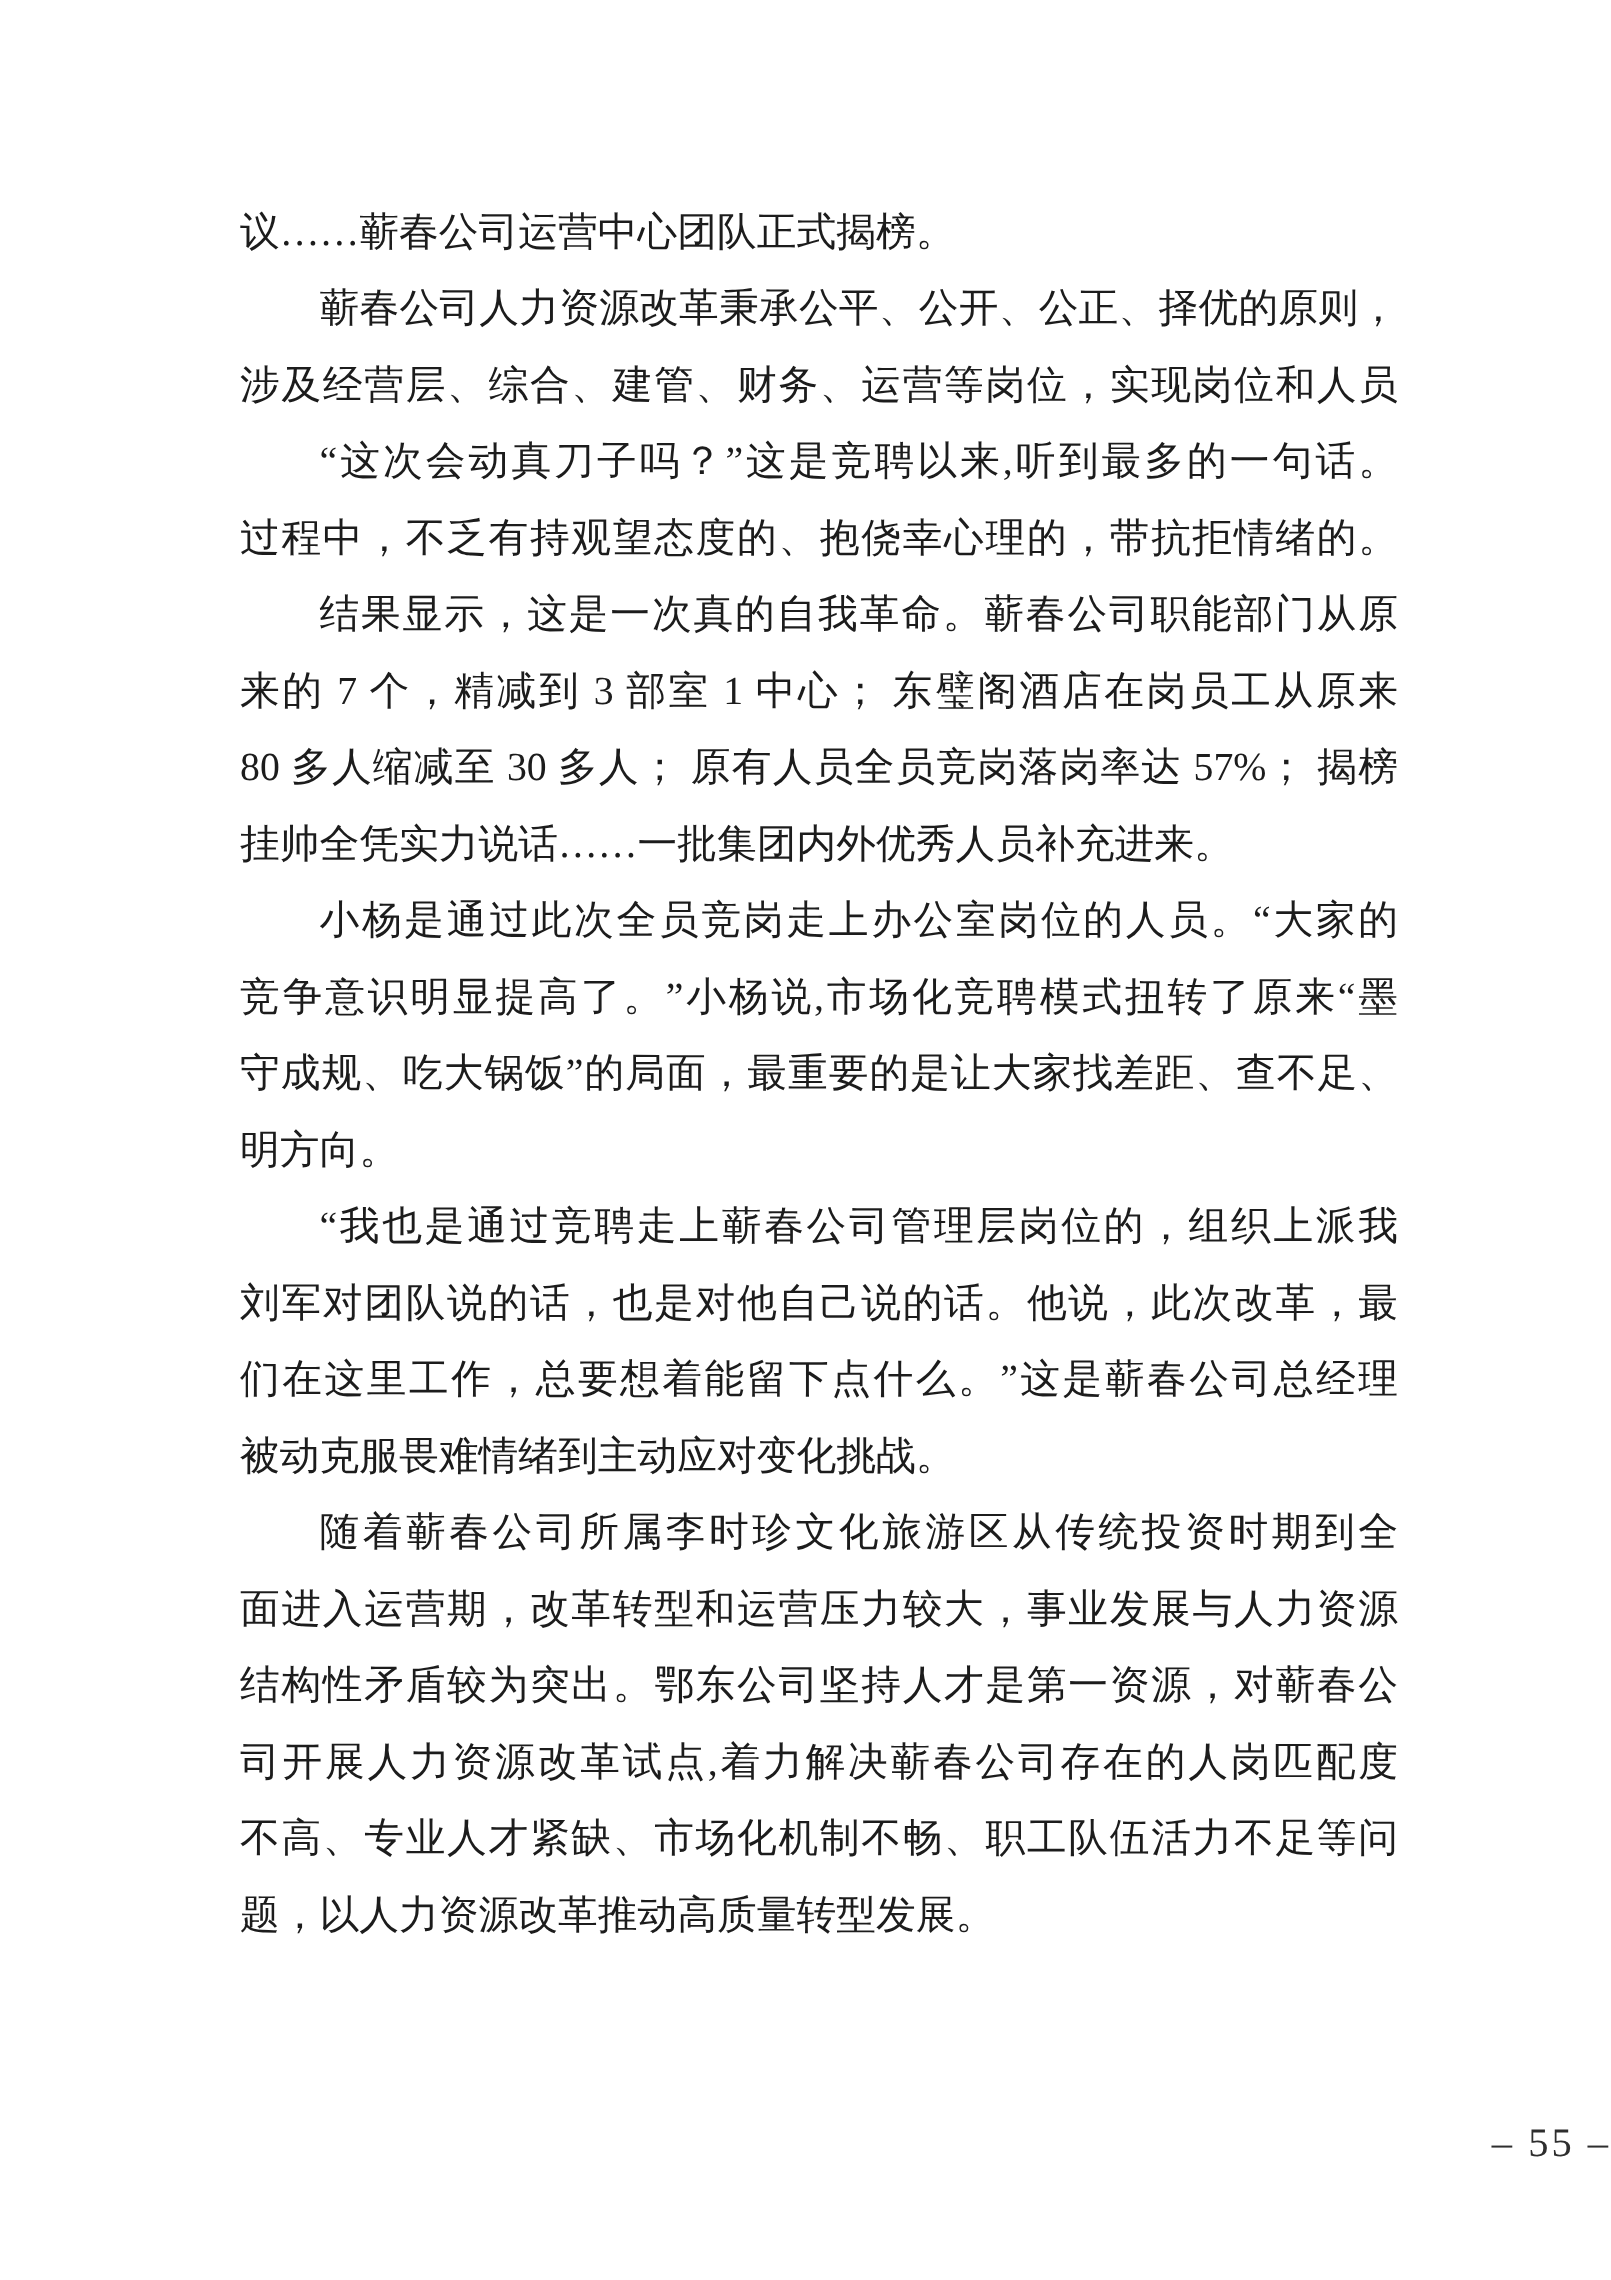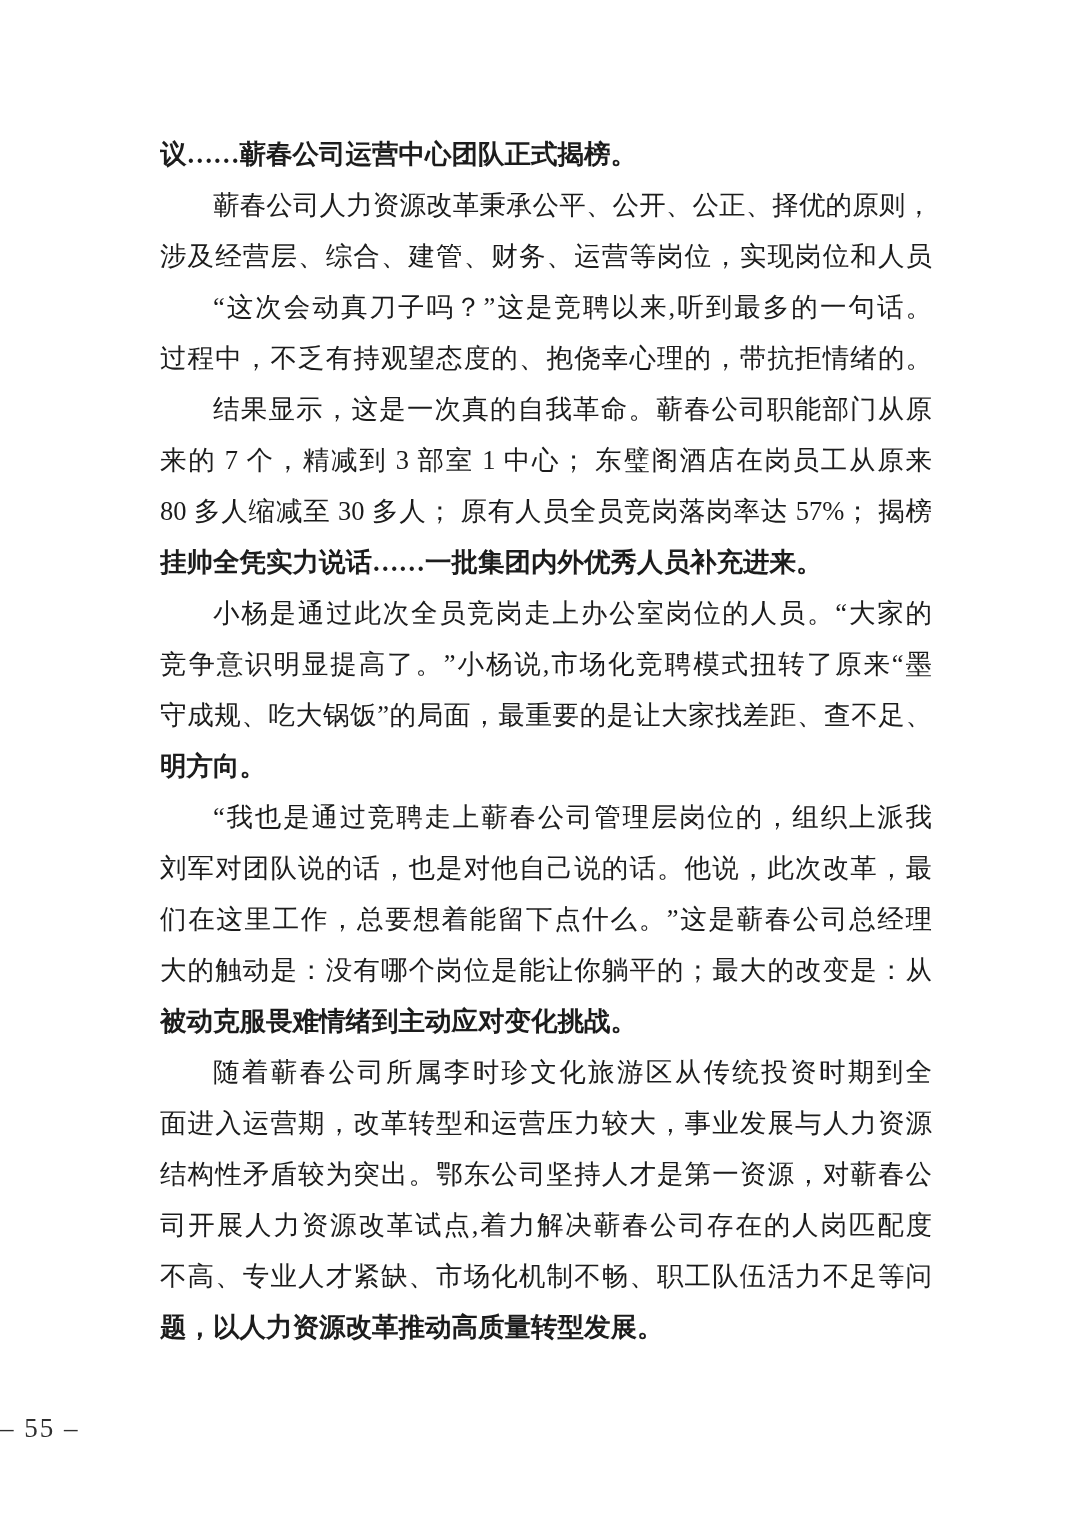--- a/index.html
+++ b/index.html
@@ -27,33 +27,32 @@
     line-height: 51px;
     height: 51px;
     text-align: justify;
     text-align-last: justify;
     text-justify: inter-character;
     overflow: hidden;
   }
   .line.last {
     text-align: left;
     text-align-last: left;
-    font-weight: bold;
   }
   .line.ind {
     text-indent: 2em;
   }
   .footer {
     position: absolute;
     left: 0;
     top: 1404px;
     width: 1074px;
     height: 48px;
     line-height: 48px;
-    text-align: left;
+    text-align: right;
     font-family: "Liberation Serif", "DejaVu Serif", serif;
     font-size: 27px;
     letter-spacing: 2px;
     color: #2e2e2e;
   }
 </style>
 </head>
 <body>
 
 <div class="page">
@@ -67,21 +66,20 @@
     <div class="line">来的 7 个，精减到 3 部室 1 中心； 东璧阁酒店在岗员工从原来</div>
     <div class="line">80 多人缩减至 30 多人； 原有人员全员竞岗落岗率达 57%； 揭榜</div>
     <div class="line last">挂帅全凭实力说话……一批集团内外优秀人员补充进来。</div>
     <div class="line ind">小杨是通过此次全员竞岗走上办公室岗位的人员。“大家的</div>
     <div class="line">竞争意识明显提高了。”小杨说,市场化竞聘模式扭转了原来“墨</div>
     <div class="line">守成规、吃大锅饭”的局面，最重要的是让大家找差距、查不足、</div>
     <div class="line last">明方向。</div>
     <div class="line ind">“我也是通过竞聘走上蕲春公司管理层岗位的，组织上派我</div>
     <div class="line">刘军对团队说的话，也是对他自己说的话。他说，此次改革，最</div>
     <div class="line">们在这里工作，总要想着能留下点什么。”这是蕲春公司总经理</div>
-    <div class="line">大的触动是：没有哪个岗位是能让你躺平的；最大的改变是：从</div>
     <div class="line last">被动克服畏难情绪到主动应对变化挑战。</div>
     <div class="line ind">随着蕲春公司所属李时珍文化旅游区从传统投资时期到全</div>
     <div class="line">面进入运营期，改革转型和运营压力较大，事业发展与人力资源</div>
     <div class="line">结构性矛盾较为突出。鄂东公司坚持人才是第一资源，对蕲春公</div>
     <div class="line">司开展人力资源改革试点,着力解决蕲春公司存在的人岗匹配度</div>
     <div class="line">不高、专业人才紧缺、市场化机制不畅、职工队伍活力不足等问</div>
     <div class="line last">题，以人力资源改革推动高质量转型发展。</div>
   </div>
   <div class="footer">– 55 –</div>
 </div>

